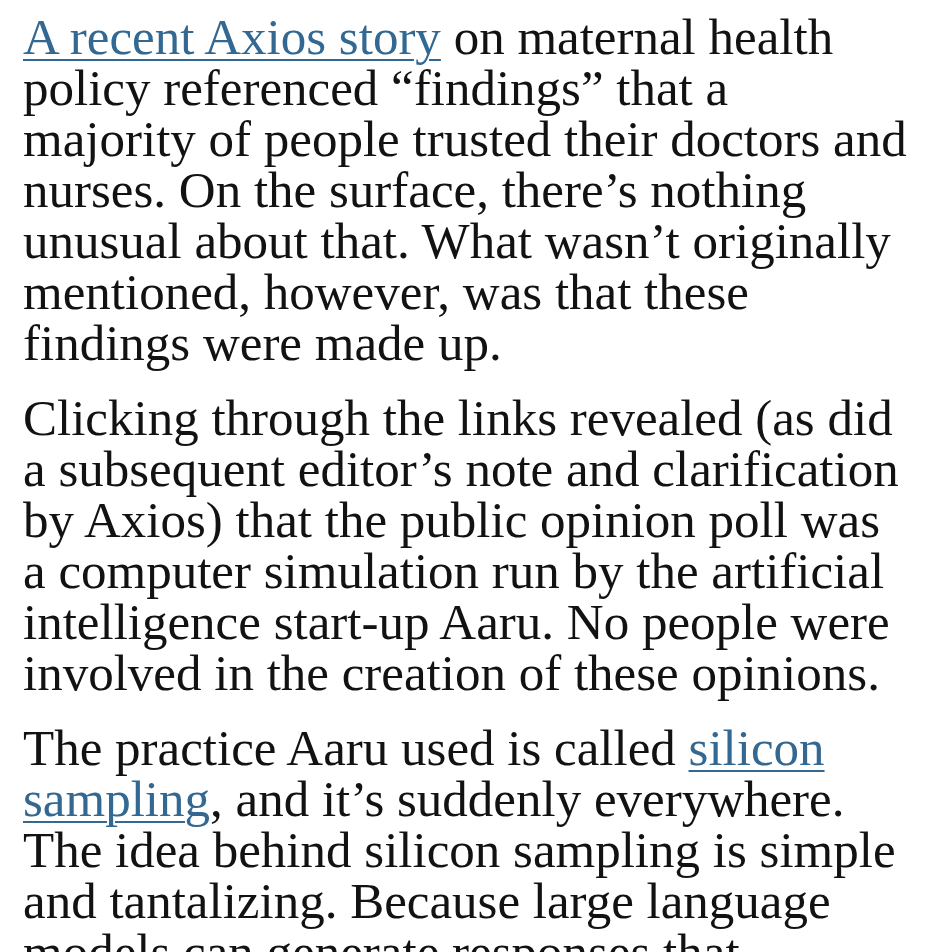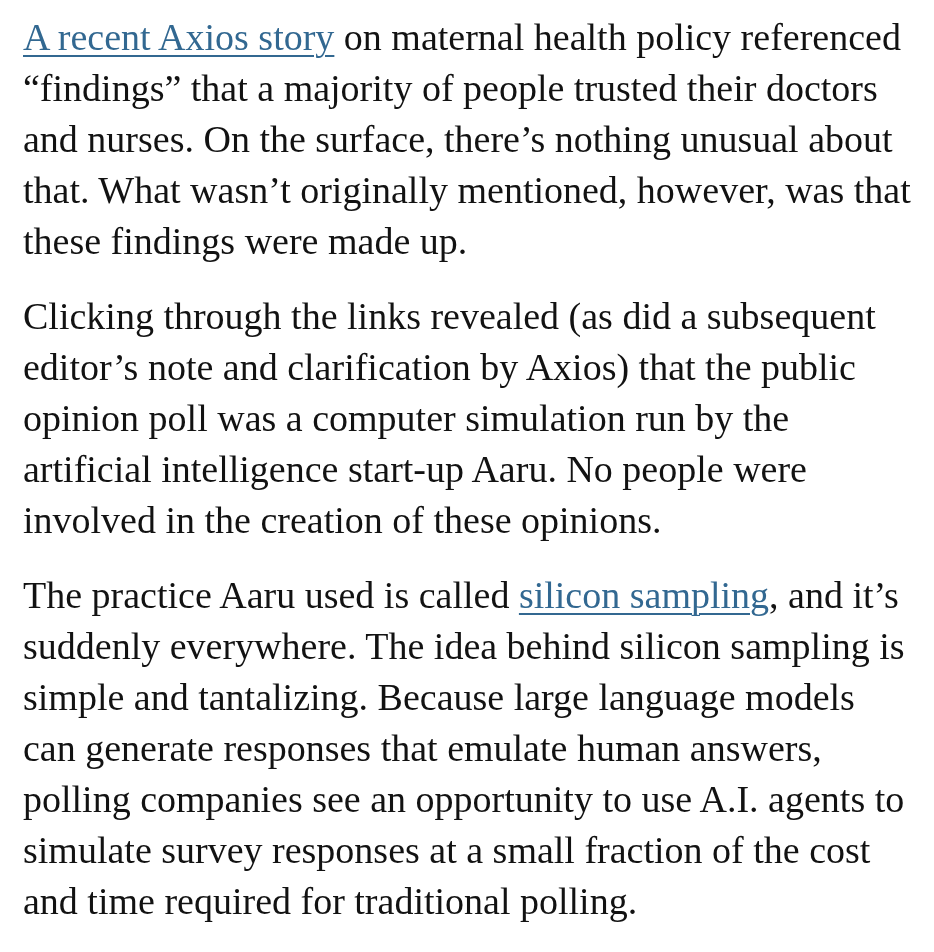--- a/index.html
+++ b/index.html
@@ -9,21 +9,21 @@
   }
   .page {
     position: relative;
     width: 934px;
     height: 952px;
     box-sizing: border-box;
     background: var(--background, #ffffff);
     overflow: hidden;
     padding: 12px 23px 0 23px;
     font-family: "Liberation Serif", "DejaVu Serif", serif;
-    font-size: 38px;
+    font-size: 51px;
     line-height: 51px;
     color: var(--text-color, #121212);
     letter-spacing: 0px;
   }
   p.para {
     margin: 0 0 24px 0;
     padding: 0;
   }
   a.article-link {
     color: var(--link-color, #326891);

